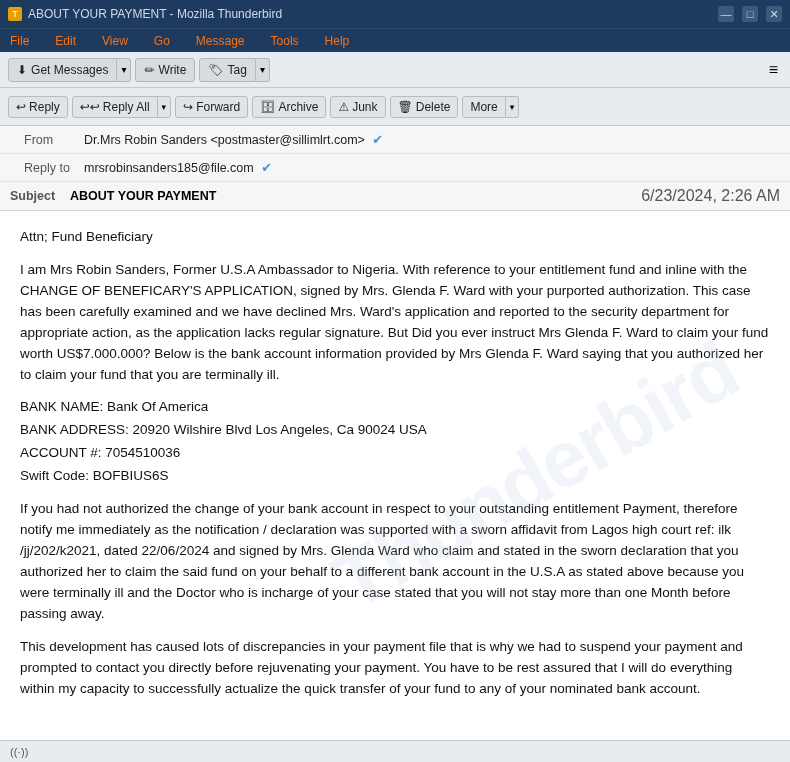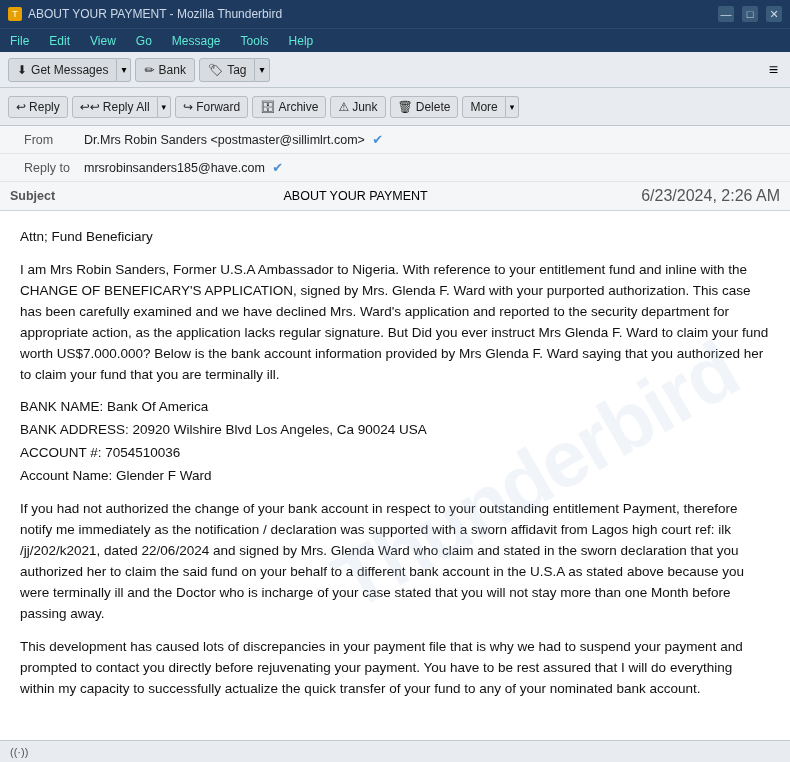--- a/index.html
+++ b/index.html
@@ -55,25 +55,25 @@
       font-size: 11px;
       display: flex;
       align-items: center;
       justify-content: center;
       border-radius: 2px;
     }
 
     
     .menu-bar {
       background: #1e3a5f;
-      color: #5eead4;
+      color: #f97316;
       display: flex;
       align-items: center;
       padding: 2px 6px;
-      gap: 12px;
+      gap: 18px;
       font-size: 12px;
       height: 24px;
       border-top: 1px solid #2a4a6a;
     }
     .menu-item {
       cursor: pointer;
       padding: 2px 4px;
     }
 
     
@@ -168,21 +168,21 @@
       font-size: 13px;
       margin-left: 4px;
     }
     .subject-row {
       display: flex;
       align-items: center;
       padding: 5px 10px;
       font-size: 12.5px;
     }
     .subject-label { color: #555; min-width: 60px; font-weight: bold; }
-    .subject-text { font-weight: normal; flex: 1; text-align: center; }
+    .subject-text { font-weight: bold; flex: 1; }
     .subject-date { color: #555; font-size: 16px; }
 
     
     .email-body {
       background: white;
       flex: 1;
       overflow-y: auto;
       padding: 16px 20px;
       font-size: 13.5px;
       line-height: 1.55;
@@ -263,21 +263,21 @@
 <div class="toolbar">
   <div class="btn-group">
     <button class="tb-btn">
       <span>⬇</span>
       <span>Get Messages</span>
     </button>
     <button class="tb-dropdown">▾</button>
   </div>
   <button class="tb-btn">
     <span>✏</span>
-    <span>Bank</span>
+    <span>Write</span>
   </button>
   <div class="btn-group">
     <button class="tb-btn">
       <span>🏷</span>
       <span>Tag</span>
     </button>
     <button class="tb-dropdown">▾</button>
   </div>
   <div class="tb-spacer"></div>
   <span class="tb-hamburger">≡</span>
@@ -324,21 +324,21 @@
     <span class="header-label">From</span>
     <span class="header-value">
       <span>Dr.Mrs Robin Sanders</span>
       <span>&lt;postmaster@sillimlrt.com&gt;</span>
       <span class="verified-icon">✔</span>
     </span>
   </div>
   <div class="header-row">
     <span class="header-label">Reply to</span>
     <span class="header-value">
-      <span>mrsrobinsanders185@have.com</span>
+      <span>mrsrobinsanders185@file.com</span>
       <span class="verified-icon">✔</span>
     </span>
   </div>
   <div class="subject-row">
     <span class="subject-label">Subject</span>
     <span class="subject-text">ABOUT YOUR PAYMENT</span>
     <span class="subject-date">6/23/2024, 2:26 AM</span>
   </div>
 </div>
 
@@ -346,21 +346,21 @@
   <div class="watermark">Thunderbird</div>
 
   <p>Attn; Fund Beneficiary</p>
 
   <p>I am Mrs Robin Sanders, Former U.S.A Ambassador to Nigeria. With reference to your entitlement fund and inline with the CHANGE OF BENEFICARY'S APPLICATION, signed by Mrs. Glenda F. Ward with your purported authorization. This case has been carefully examined and we have declined Mrs. Ward's application and reported to the security department for appropriate action, as the application lacks regular signature. But Did you ever instruct Mrs Glenda F. Ward to claim your fund worth US$7.000.000? Below is the bank account information provided by Mrs Glenda F. Ward saying that you authorized her to claim your fund that you are terminally ill.</p>
 
   <div class="bank-info">
     <div>BANK NAME: Bank Of America</div>
     <div>BANK ADDRESS: 20920 Wilshire Blvd Los Angeles, Ca 90024  USA</div>
     <div>ACCOUNT #: 7054510036</div>
-    <div>Account Name: Glender F Ward</div>
+    <div>Swift Code: BOFBIUS6S</div>
   </div>
 
   <p>If you had not authorized the change of your bank account in respect to your outstanding entitlement Payment, therefore notify me immediately as the notification / declaration was supported with a sworn affidavit from Lagos high court ref: ilk /jj/202/k2021, dated 22/06/2024 and signed by Mrs. Glenda Ward who claim and stated in the sworn declaration that you authorized her to claim the said fund on your behalf to a different bank account in the U.S.A as stated above because you were terminally ill and the Doctor who is incharge of your case stated that you will not stay more than one Month before passing away.</p>
 
   <p>This development has caused lots of discrepancies in your payment file that is why we had to suspend your payment and prompted to contact you directly before rejuvenating your payment. You have to be rest assured that I will do everything within my capacity to successfully actualize the quick transfer of your fund to any of your nominated bank account.</p>
 
 </div>
 
 <div class="status-bar">
   <span>((·))</span>

